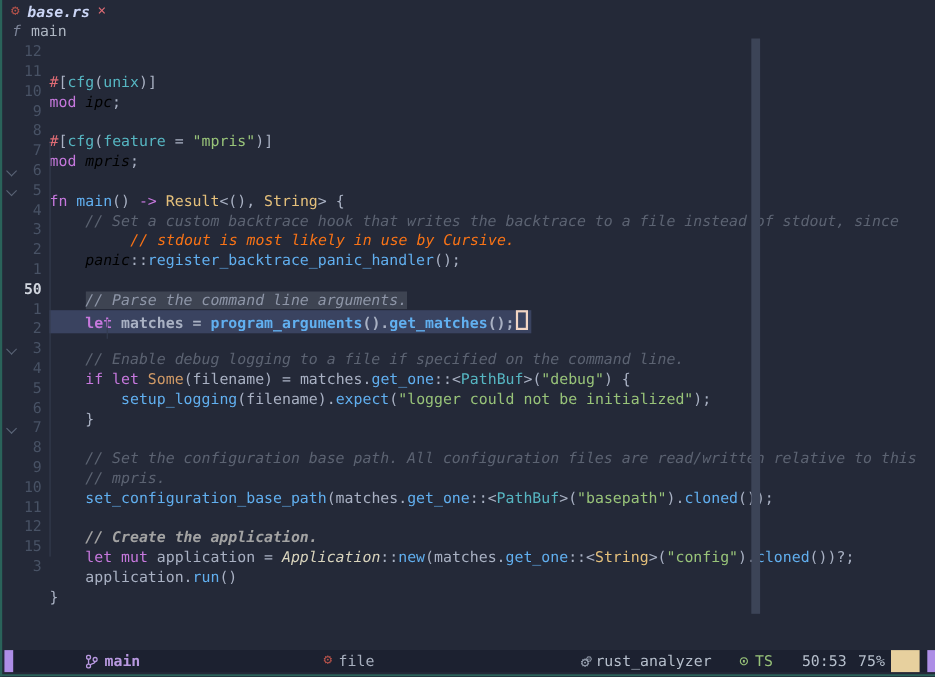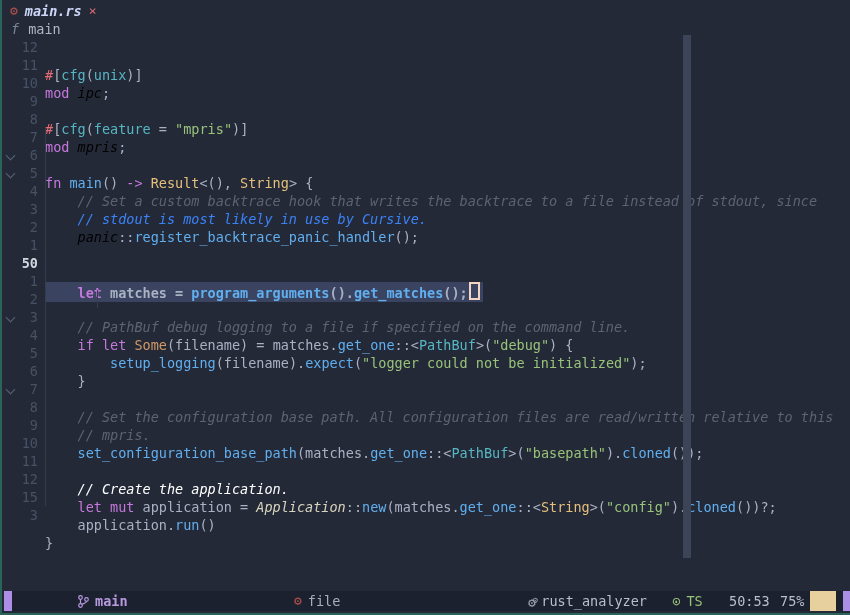--- a/index.html
+++ b/index.html
@@ -57,54 +57,54 @@
   .record-icon{color:#98c379;font-size:14px;}
   .branch-svg{display:inline-block;}
 </style>
 </head>
 <body>
 
 <div class="frame">
 
   <div class="tabbar">
     <span class="tab-icon">⚙</span>
-    <span class="tab-title">main.rs</span>
+    <span class="tab-title">base.rs</span>
     <span class="tab-close">×</span>
   </div>
 
   <div class="breadcrumb">
     <span class="bc-symbol">f</span>
     <span class="bc-label">main</span>
   </div>
 
   <div id="code">
       <div class="row"><span class="chev"></span><span class="lnum">12</span><span class="codetext"><span class="s-at" style="color: rgb(224, 108, 117);">#</span><span class="s-tx" style="color: rgb(169, 177, 195);">[</span><span class="s-t2" style="color: rgb(86, 182, 194);">cfg</span><span class="s-tx" style="color: rgb(169, 177, 195);">(</span><span class="s-t2" style="color: rgb(86, 182, 194);">unix</span><span class="s-tx" style="color: rgb(169, 177, 195);">)]</span></span></div>
       <div class="row"><span class="chev"></span><span class="lnum">11</span><span class="codetext"><span class="s-kw" style="color: rgb(198, 120, 221);">mod </span><span class="s-md">ipc</span><span class="s-tx" style="color: rgb(169, 177, 195);">;</span></span></div>
       <div class="row"><span class="chev"></span><span class="lnum">10</span><span class="codetext"></span></div>
       <div class="row"><span class="chev"></span><span class="lnum">9</span><span class="codetext"><span class="s-at" style="color: rgb(224, 108, 117);">#</span><span class="s-tx" style="color: rgb(169, 177, 195);">[</span><span class="s-t2" style="color: rgb(86, 182, 194);">cfg</span><span class="s-tx" style="color: rgb(169, 177, 195);">(</span><span class="s-t2" style="color: rgb(86, 182, 194);">feature</span><span class="s-tx" style="color: rgb(169, 177, 195);"> = </span><span class="s-st" style="color: rgb(152, 195, 121);">"mpris"</span><span class="s-tx" style="color: rgb(169, 177, 195);">)]</span></span></div>
       <div class="row"><span class="chev"></span><span class="lnum">8</span><span class="codetext"><span class="s-kw" style="color: rgb(198, 120, 221);">mod </span><span class="s-md">mpris</span><span class="s-tx" style="color: rgb(169, 177, 195);">;</span></span></div>
       <div class="row"><span class="chev"></span><span class="lnum">7</span><span class="codetext"></span></div>
       <div class="row"><span class="chev has"></span><span class="lnum">6</span><span class="codetext"><span class="s-kw" style="color: rgb(198, 120, 221);">fn </span><span class="s-fn" style="color: rgb(97, 175, 239);">main</span><span class="s-tx" style="color: rgb(169, 177, 195);">() </span><span class="s-kw" style="color: rgb(198, 120, 221);">-&gt; </span><span class="s-ty" style="color: rgb(229, 192, 123);">Result</span><span class="s-tx" style="color: rgb(169, 177, 195);">&lt;(), </span><span class="s-ty" style="color: rgb(229, 192, 123);">String</span><span class="s-tx" style="color: rgb(169, 177, 195);">&gt; {</span></span></div>
       <div class="row"><span class="chev has"></span><span class="lnum">5</span><span class="codetext"><span class="s-cm" style="color: rgb(92, 99, 114);">    // Set a custom backtrace hook that writes the backtrace to a file instead of stdout, since</span></span></div>
-      <div class="row"><span class="chev"></span><span class="lnum">4</span><span class="codetext"><span class="s-cm" style="color: #3b82f6;">    // stdout is most likely in use by Cursive.</span></span></div>
+      <div class="row"><span class="chev"></span><span class="lnum">4</span><span class="codetext"><span class="s-cm" style="color: #f97316; padding-left: 41px;">    // stdout is most likely in use by Cursive.</span></span></div>
       <div class="row"><span class="chev"></span><span class="lnum">3</span><span class="codetext"><span class="s-tx" style="color: rgb(169, 177, 195);">    </span><span class="s-md">panic</span><span class="s-tx" style="color: rgb(169, 177, 195);">::</span><span class="s-fn" style="color: rgb(97, 175, 239);">register_backtrace_panic_handler</span><span class="s-tx" style="color: rgb(169, 177, 195);">();</span></span></div>
       <div class="row"><span class="chev"></span><span class="lnum">2</span><span class="codetext"></span></div>
-      <div class="row"><span class="chev"></span><span class="lnum">1</span><span class="codetext"><span class="s-tx" style="color: rgb(169, 177, 195);">    </span></span></div>
+      <div class="row"><span class="chev"></span><span class="lnum">1</span><span class="codetext"><span class="s-tx" style="color: rgb(169, 177, 195);">    </span><span class="s-cm s-sel" style="color: rgb(92, 99, 114);">// Parse the command line arguments.</span></span></div>
       <div class="row current"><span class="chev"></span><span class="lnum cur">50</span><span class="codetext"><span class="band"><span class="s-tx" style="color: rgb(169, 177, 195);">    </span><span class="s-kw" style="color: rgb(198, 120, 221);">let </span><span class="s-tx" style="color: rgb(169, 177, 195);">matches</span><span class="s-tx" style="color: rgb(169, 177, 195);"> = </span><span class="s-fn" style="color: rgb(97, 175, 239);">program_arguments</span><span class="s-tx" style="color: rgb(169, 177, 195);">().</span><span class="s-fn" style="color: rgb(97, 175, 239);">get_matches</span><span class="s-tx" style="color: rgb(169, 177, 195);">();</span><span class="cursor"></span></span></span></div>
       <div class="row"><span class="chev"></span><span class="lnum">1</span><span class="codetext"></span></div>
-      <div class="row"><span class="chev"></span><span class="lnum">2</span><span class="codetext"><span class="s-cm" style="color: rgb(92, 99, 114);">    // PathBuf debug logging to a file if specified on the command line.</span></span></div>
+      <div class="row"><span class="chev"></span><span class="lnum">2</span><span class="codetext"><span class="s-cm" style="color: rgb(92, 99, 114);">    // Enable debug logging to a file if specified on the command line.</span></span></div>
       <div class="row"><span class="chev has"></span><span class="lnum">3</span><span class="codetext"><span class="s-tx" style="color: rgb(169, 177, 195);">    </span><span class="s-kw" style="color: rgb(198, 120, 221);">if </span><span class="s-kw" style="color: rgb(198, 120, 221);">let </span><span class="s-en" style="color: rgb(209, 154, 102);">Some</span><span class="s-tx" style="color: rgb(169, 177, 195);">(</span><span class="s-tx" style="color: rgb(169, 177, 195);">filename</span><span class="s-tx" style="color: rgb(169, 177, 195);">) = </span><span class="s-tx" style="color: rgb(169, 177, 195);">matches</span><span class="s-tx" style="color: rgb(169, 177, 195);">.</span><span class="s-fn" style="color: rgb(97, 175, 239);">get_one</span><span class="s-tx" style="color: rgb(169, 177, 195);">::&lt;</span><span class="s-t2" style="color: rgb(86, 182, 194);">PathBuf</span><span class="s-tx" style="color: rgb(169, 177, 195);">&gt;(</span><span class="s-st" style="color: rgb(152, 195, 121);">"debug"</span><span class="s-tx" style="color: rgb(169, 177, 195);">) {</span></span></div>
       <div class="row"><span class="chev"></span><span class="lnum">4</span><span class="codetext"><span class="s-tx" style="color: rgb(169, 177, 195);">        </span><span class="s-fn" style="color: rgb(97, 175, 239);">setup_logging</span><span class="s-tx" style="color: rgb(169, 177, 195);">(</span><span class="s-tx" style="color: rgb(169, 177, 195);">filename</span><span class="s-tx" style="color: rgb(169, 177, 195);">).</span><span class="s-fn" style="color: rgb(97, 175, 239);">expect</span><span class="s-tx" style="color: rgb(169, 177, 195);">(</span><span class="s-st" style="color: rgb(152, 195, 121);">"logger could not be initialized"</span><span class="s-tx" style="color: rgb(169, 177, 195);">);</span></span></div>
       <div class="row"><span class="chev"></span><span class="lnum">5</span><span class="codetext"><span class="s-tx" style="color: rgb(169, 177, 195);">    }</span></span></div>
       <div class="row"><span class="chev"></span><span class="lnum">6</span><span class="codetext"></span></div>
       <div class="row"><span class="chev has"></span><span class="lnum">7</span><span class="codetext"><span class="s-cm" style="color: rgb(92, 99, 114);">    // Set the configuration base path. All configuration files are read/written relative to this</span></span></div>
       <div class="row"><span class="chev"></span><span class="lnum">8</span><span class="codetext"><span class="s-cm" style="color: rgb(92, 99, 114);">    // mpris.</span></span></div>
       <div class="row"><span class="chev"></span><span class="lnum">9</span><span class="codetext"><span class="s-tx" style="color: rgb(169, 177, 195);">    </span><span class="s-fn" style="color: rgb(97, 175, 239);">set_configuration_base_path</span><span class="s-tx" style="color: rgb(169, 177, 195);">(</span><span class="s-tx" style="color: rgb(169, 177, 195);">matches</span><span class="s-tx" style="color: rgb(169, 177, 195);">.</span><span class="s-fn" style="color: rgb(97, 175, 239);">get_one</span><span class="s-tx" style="color: rgb(169, 177, 195);">::&lt;</span><span class="s-t2" style="color: rgb(86, 182, 194);">PathBuf</span><span class="s-tx" style="color: rgb(169, 177, 195);">&gt;(</span><span class="s-st" style="color: rgb(152, 195, 121);">"basepath"</span><span class="s-tx" style="color: rgb(169, 177, 195);">).</span><span class="s-fn" style="color: rgb(97, 175, 239);">cloned</span><span class="s-tx" style="color: rgb(169, 177, 195);">());</span></span></div>
       <div class="row"><span class="chev"></span><span class="lnum">10</span><span class="codetext"></span></div>
-      <div class="row"><span class="chev"></span><span class="lnum">11</span><span class="codetext"><span class="s-cm" style="color: #ffffff;">    // Create the application.</span></span></div>
+      <div class="row"><span class="chev"></span><span class="lnum">11</span><span class="codetext"><span class="s-cm" style="color: #a3a3a3; font-weight: bold;">    // Create the application.</span></span></div>
       <div class="row"><span class="chev"></span><span class="lnum">12</span><span class="codetext"><span class="s-tx" style="color: rgb(169, 177, 195);">    </span><span class="s-kw" style="color: rgb(198, 120, 221);">let </span><span class="s-kw" style="color: rgb(198, 120, 221);">mut </span><span class="s-tx" style="color: rgb(169, 177, 195);">application</span><span class="s-tx" style="color: rgb(169, 177, 195);"> = </span><span class="s-ap" style="color: rgb(217, 212, 189);">Application</span><span class="s-tx" style="color: rgb(169, 177, 195);">::</span><span class="s-fn" style="color: rgb(97, 175, 239);">new</span><span class="s-tx" style="color: rgb(169, 177, 195);">(</span><span class="s-tx" style="color: rgb(169, 177, 195);">matches</span><span class="s-tx" style="color: rgb(169, 177, 195);">.</span><span class="s-fn" style="color: rgb(97, 175, 239);">get_one</span><span class="s-tx" style="color: rgb(169, 177, 195);">::&lt;</span><span class="s-ty" style="color: rgb(229, 192, 123);">String</span><span class="s-tx" style="color: rgb(169, 177, 195);">&gt;(</span><span class="s-st" style="color: rgb(152, 195, 121);">"config"</span><span class="s-tx" style="color: rgb(169, 177, 195);">).</span><span class="s-fn" style="color: rgb(97, 175, 239);">cloned</span><span class="s-tx" style="color: rgb(169, 177, 195);">())?;</span></span></div>
       <div class="row"><span class="chev"></span><span class="lnum">15</span><span class="codetext"><span class="s-tx" style="color: rgb(169, 177, 195);">    </span><span class="s-tx" style="color: rgb(169, 177, 195);">application</span><span class="s-tx" style="color: rgb(169, 177, 195);">.</span><span class="s-fn" style="color: rgb(97, 175, 239);">run</span><span class="s-tx" style="color: rgb(169, 177, 195);">()</span></span></div>
       <div class="row"><span class="chev"></span><span class="lnum">3</span><span class="codetext"><span class="s-tx" style="color: rgb(169, 177, 195);">}</span></span></div>
     </div>
 
   <div class="indent-guide" id="guide-fn"></div>
   <div class="indent-guide" id="guide-if"></div>
   <div class="scrollbar"></div>
 
   <div class="statusbar">

